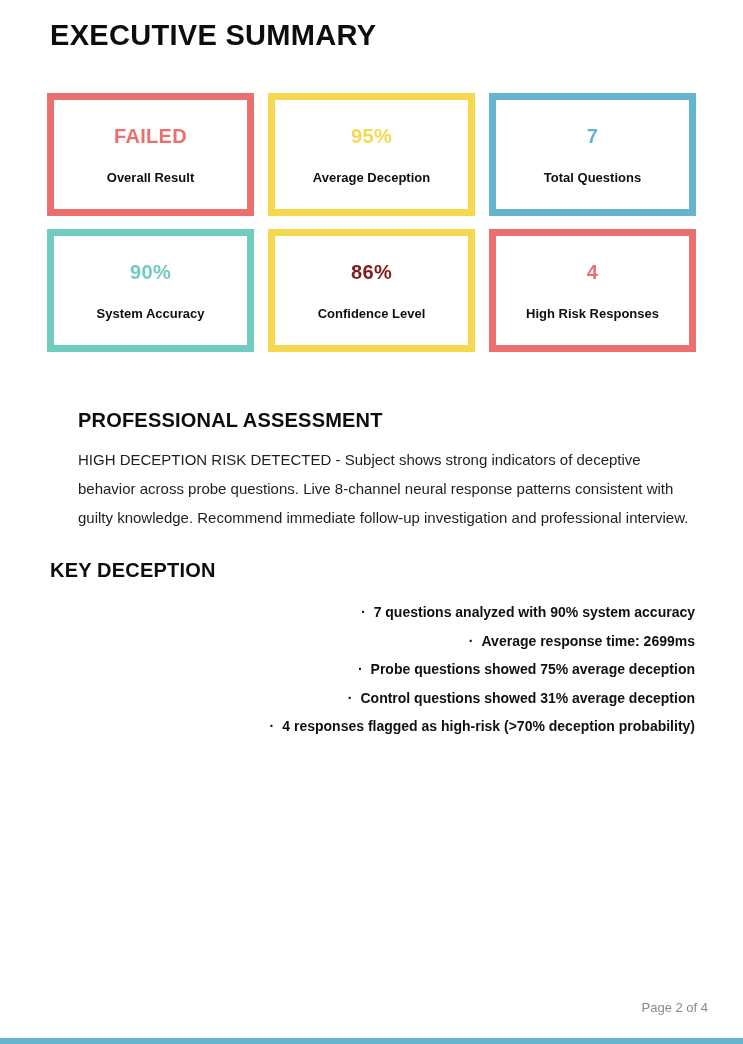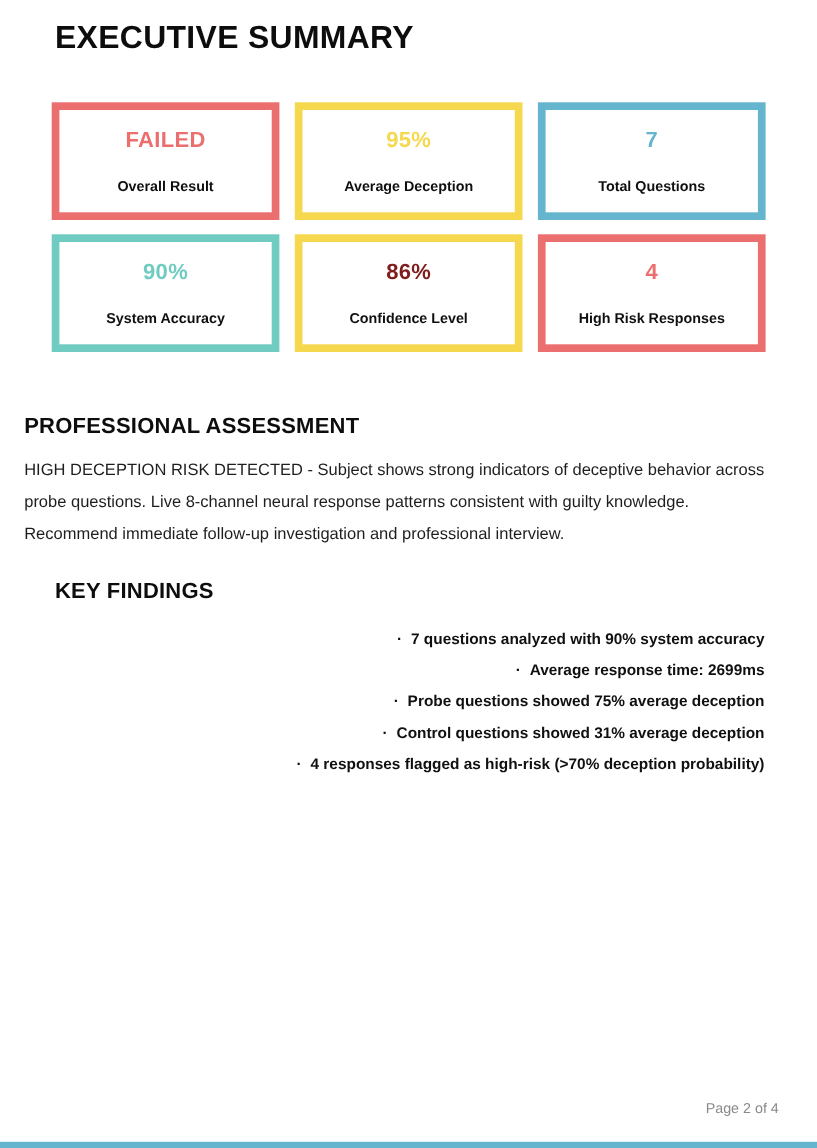--- a/index.html
+++ b/index.html
@@ -24,41 +24,41 @@
   }
   .cards {
     margin: 44px 47px 0 47px;
     display: grid;
     grid-template-columns: repeat(3, 1fr);
     column-gap: 14px;
     row-gap: 13px;
   }
   .stat-card {
     box-sizing: border-box;
-    height: 107px;
+    height: 123px;
     background: #ffffff;
     border: 7px solid #cccccc;
     display: flex;
     flex-direction: column;
     justify-content: center;
     align-items: center;
     gap: 22px;
     text-align: left;
   }
   .stat-value {
     font-size: 20px;
     font-weight: bold;
     letter-spacing: 0.3px;
   }
   .stat-label {
     font-size: 13px;
     font-weight: bold;
     color: #0f0f0f;
   }
-  .section-assessment { margin: 56px 48px 0 22px; }
+  .section-assessment { margin: 56px 48px 0 78px; }
   .section-findings   { margin: 26px 48px 0 50px; }
   .section-heading {
     margin: 0;
     font-size: 20px;
     line-height: 24px;
     font-weight: bold;
     letter-spacing: 0.2px;
     color: #0d0d0d;
   }
   .assessment-body {
@@ -134,21 +134,21 @@
       <div class="stat-label">High Risk Responses</div>
     </div>
   </div>
 
   <div class="section-assessment">
     <h2 class="section-heading">PROFESSIONAL ASSESSMENT</h2>
     <p class="assessment-body">HIGH DECEPTION RISK DETECTED - Subject shows strong indicators of deceptive behavior across probe questions. Live 8-channel neural response patterns consistent with guilty knowledge. Recommend immediate follow-up investigation and professional interview.</p>
   </div>
 
   <div class="section-findings">
-    <h2 class="section-heading">KEY FINDINGS</h2>
+    <h2 class="section-heading">KEY DECEPTION</h2>
     <ul class="findings-list">
       <li>7 questions analyzed with 90% system accuracy</li>
       <li>Average response time: 2699ms</li>
       <li>Probe questions showed 75% average deception</li>
       <li>Control questions showed 31% average deception</li>
       <li>4 responses flagged as high-risk (&gt;70% deception probability)</li>
     </ul>
   </div>
 
   <div class="page-footer">Page 2 of 4</div>

